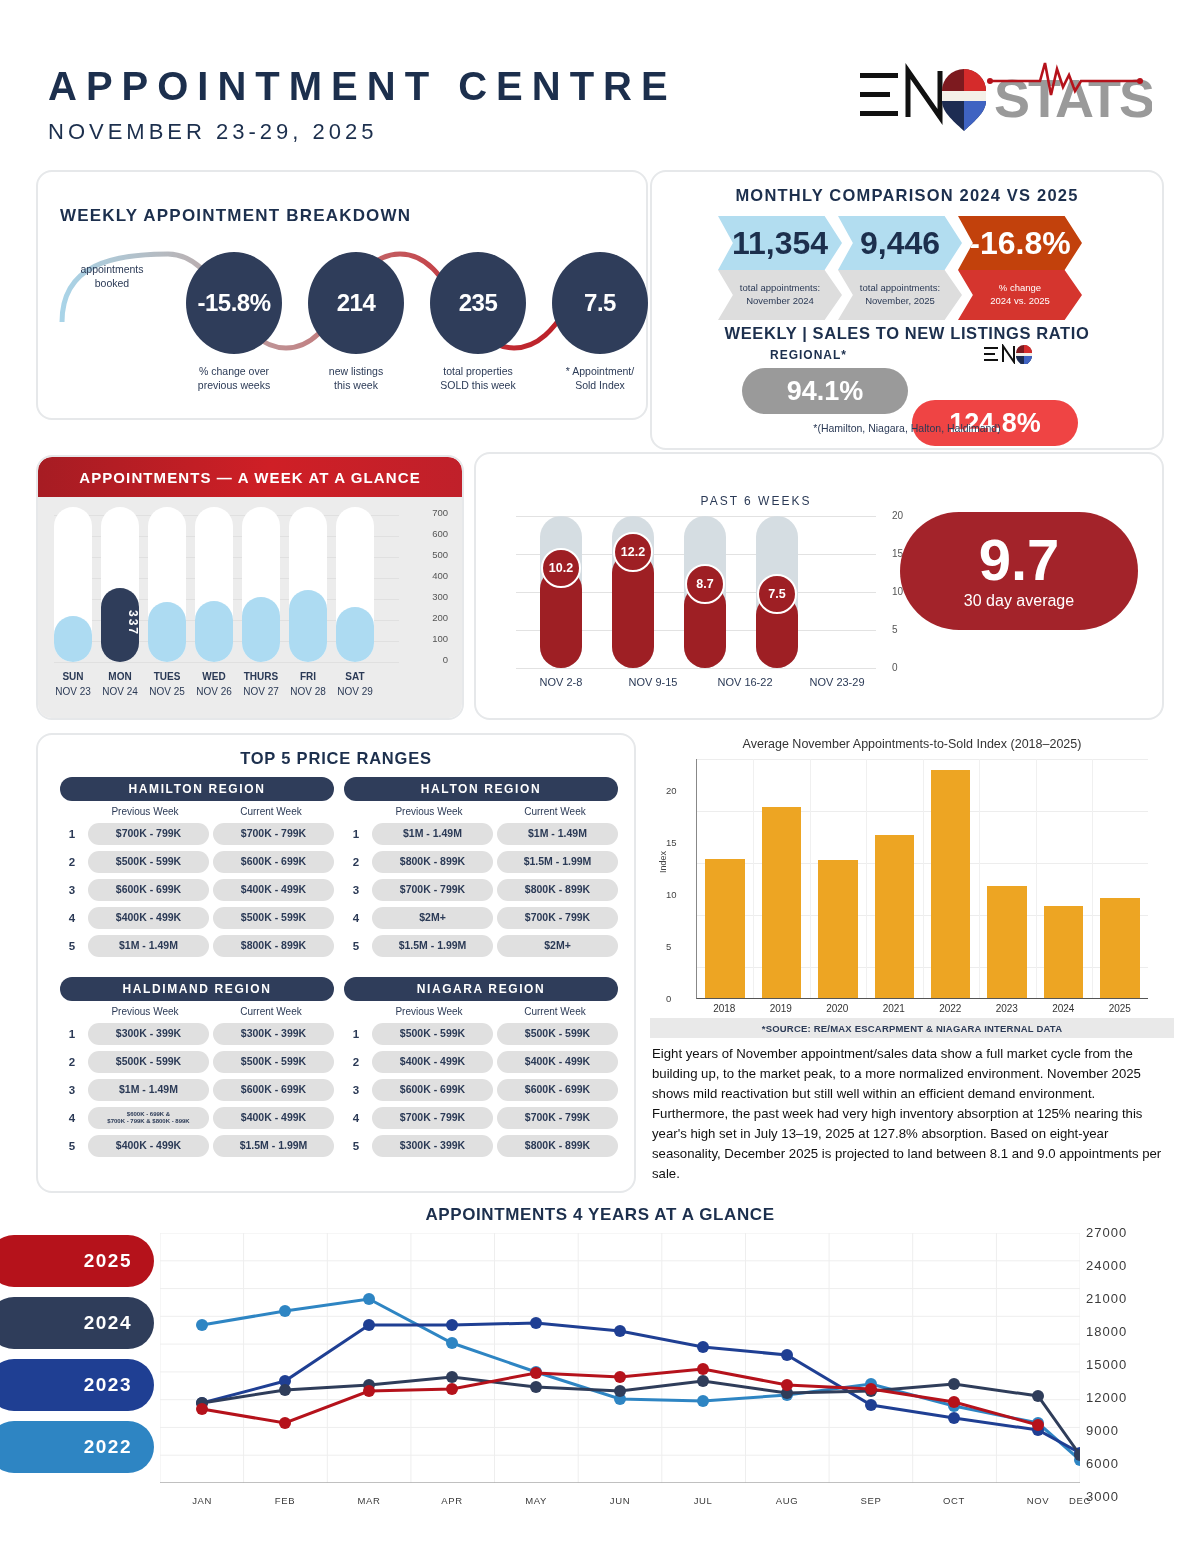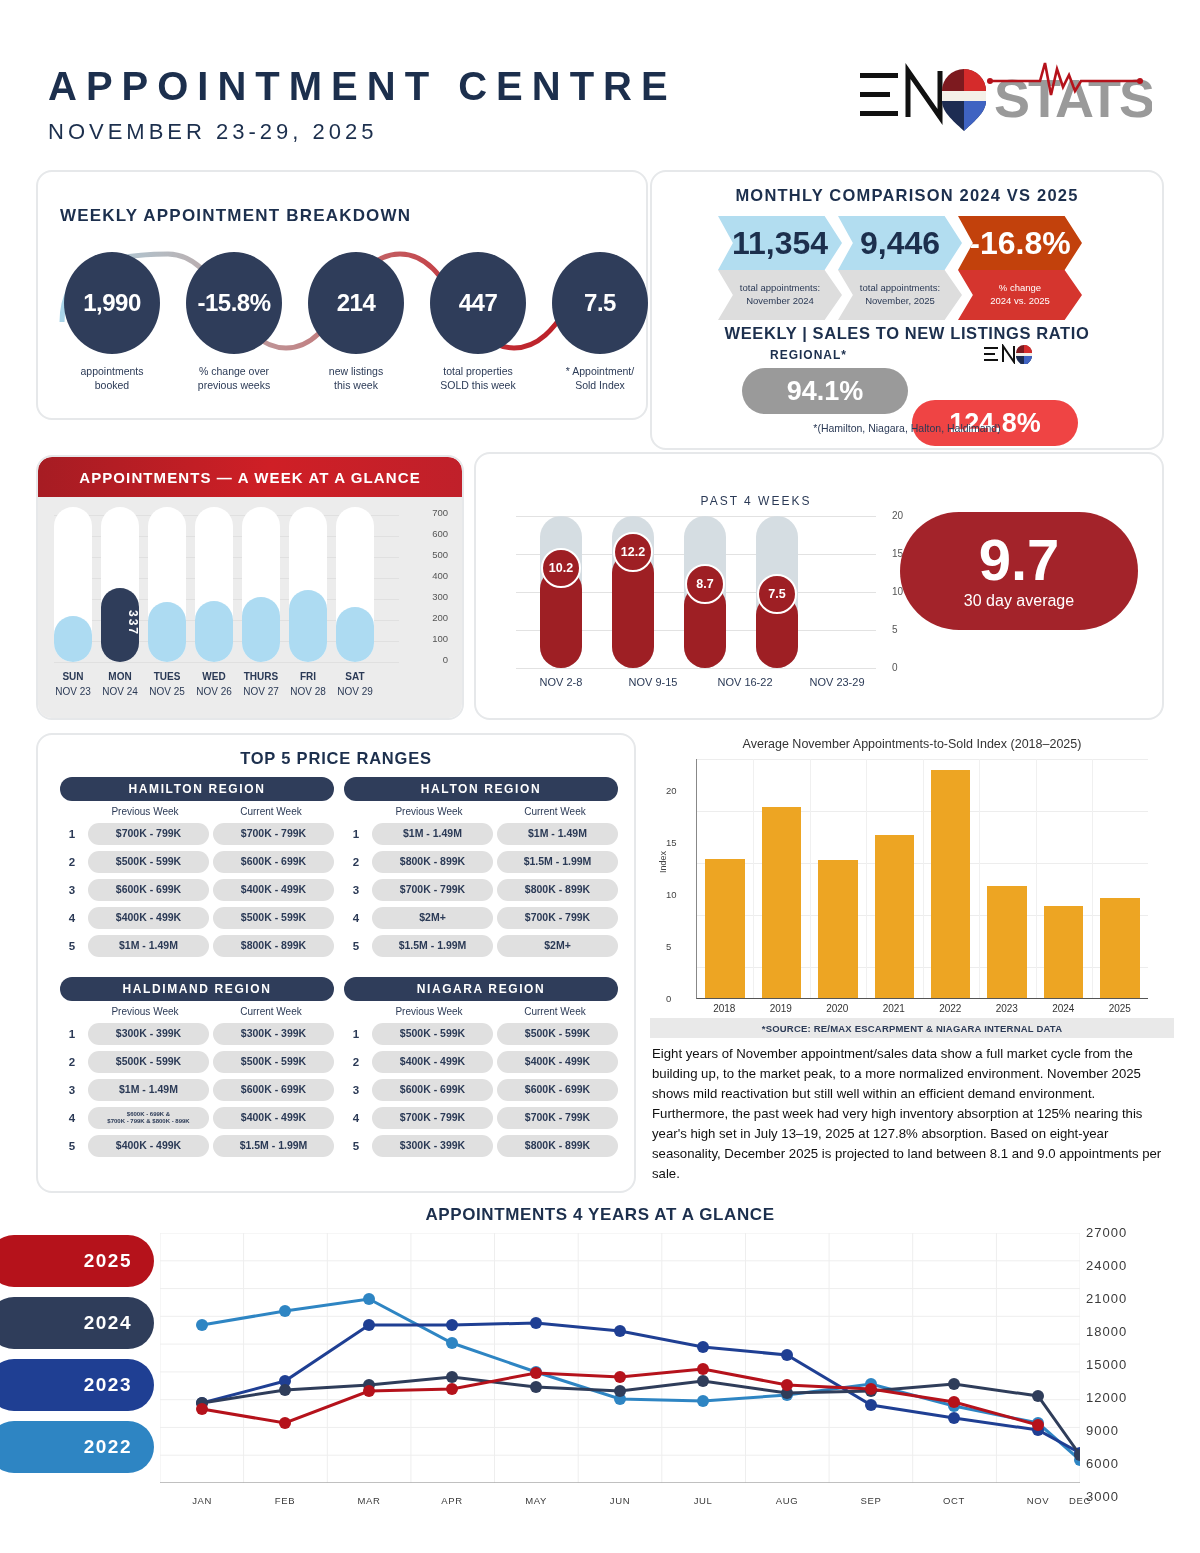--- a/index.html
+++ b/index.html
@@ -243,43 +243,40 @@
         <stop offset="0%" stop-color="#a9d4e8"></stop>
         <stop offset="22%" stop-color="#b8b4b7"></stop>
         <stop offset="48%" stop-color="#c37a7c"></stop>
         <stop offset="72%" stop-color="#c4333a"></stop>
         <stop offset="100%" stop-color="#b5121b"></stop>
       </linearGradient>
     </defs>
   </svg>
   <div class="kpi-row">
     <div class="kpi">
-      <div class="kpi-circle">
-          <span>1,990</span>
-        </div>
       <div class="kpi-label" style="white-space:pre-line">appointments
 booked</div>
     </div>
     <div class="kpi">
       <div class="kpi-circle">
           <span>-15.8%</span>
         </div>
       <div class="kpi-label" style="white-space:pre-line">% change over
 previous weeks</div>
     </div>
     <div class="kpi">
       <div class="kpi-circle">
           <span>214</span>
         </div>
       <div class="kpi-label" style="white-space:pre-line">new listings
 this week</div>
     </div>
     <div class="kpi">
       <div class="kpi-circle">
-          <span>447</span>
+          <span>235</span>
         </div>
       <div class="kpi-label" style="white-space:pre-line">total properties
 SOLD this week</div>
     </div>
     <div class="kpi">
       <div class="kpi-circle">
           <span>7.5</span>
         </div>
       <div class="kpi-label" style="white-space:pre-line">* Appointment/
 Sold Index</div>
@@ -423,21 +420,21 @@
       </div>
       <div>
         <span>SAT</span>
         <span style="font-weight:400">NOV 29</span>
       </div>
     </div>
   </div>
 </div>
 
 <div class="panel" id="sold-index">
-  <div class="si-sub">PAST 4 WEEKS</div>
+  <div class="si-sub">PAST 6 WEEKS</div>
   <div class="si-chart">
     <div class="si-grid">
       <div style="top:0"></div>
         <div style="top:38px"></div>
         <div style="top:76px"></div>
       <div style="top:114px"></div>
         <div style="top:152px"></div>
     </div>
     <div class="si-bars">
       <div class="si-bar">

